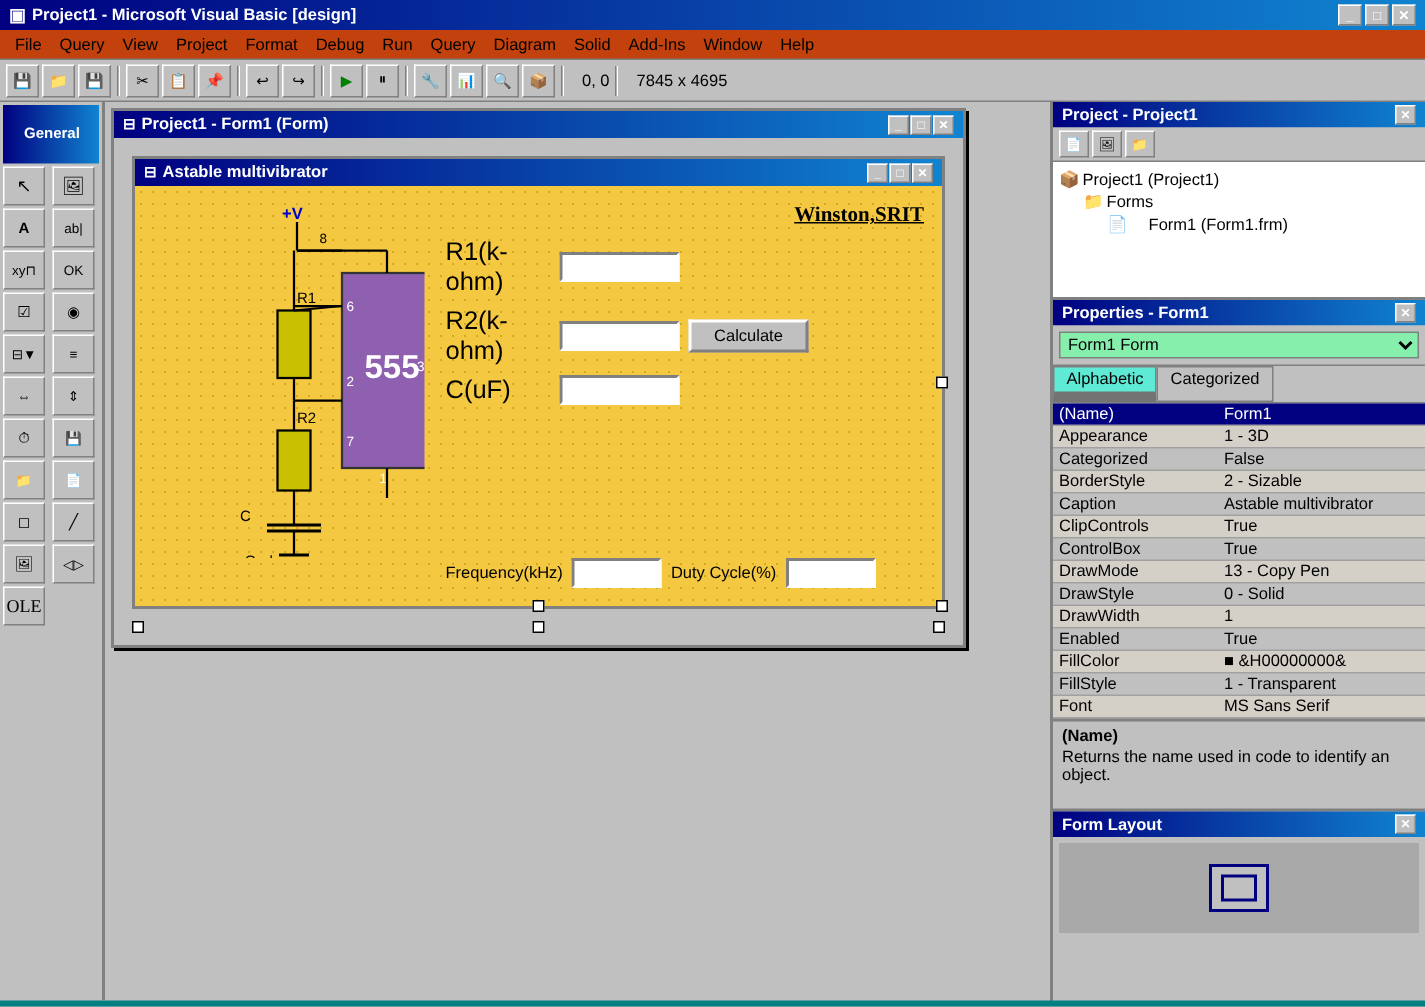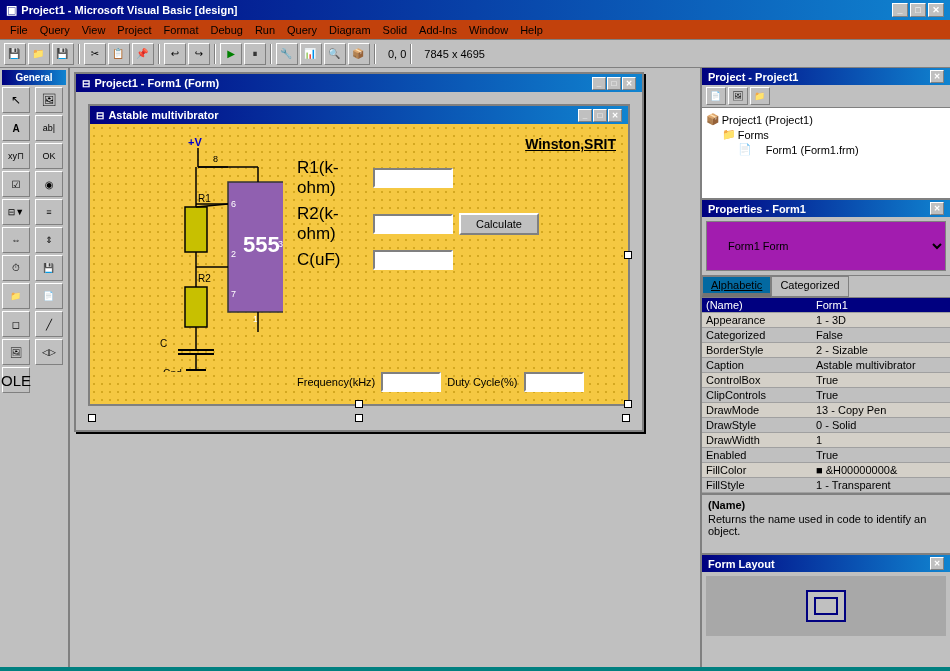--- a/index.html
+++ b/index.html
@@ -94,21 +94,21 @@
       background: #c0c0c0;
       border-right: 2px solid #808080;
       padding: 2px;
     }
     .toolbox-title {
       background: linear-gradient(to right, #000080, #1084d0);
       color: white;
       font-size: 10px;
       font-weight: bold;
       text-align: center;
-      padding: 2px;
+      padding: 14px;
       margin-bottom: 2px;
     }
     .toolbox-grid {
       display: grid;
       grid-template-columns: 1fr 1fr;
       gap: 2px;
     }
     .tool-btn {
       width: 28px; height: 26px;
       background: #c0c0c0;
@@ -189,37 +189,37 @@
     .prop-header {
       padding: 2px 4px;
       font-size: 11px;
       font-weight: bold;
       background: #c0c0c0;
       border-bottom: 1px solid #808080;
     }
     .prop-dropdown {
       width: 100%;
       font-size: 11px;
-      background: #a21caf;
+      background: #86efac;
       border: 1px solid #808080;
-      padding: 17px;
+      padding: 1px;
       margin: 2px 0;
     }
     .prop-tabs {
       display: flex;
       border-bottom: 1px solid #808080;
     }
     .prop-tab {
       padding: 2px 8px;
       font-size: 11px;
       border: 1px solid #808080;
       background: #c0c0c0;
       cursor: pointer;
     }
-    .prop-tab.active { background: #0369a1; border-bottom: 4px solid #737373; text-decoration: underline; }
+    .prop-tab.active { background: #5eead4; border-bottom: 7px solid #737373; }
     .prop-table {
       width: 100%;
       font-size: 11px;
       border-collapse: collapse;
     }
     .prop-table tr:nth-child(odd) { background: #c0c0c0; }
     .prop-table tr:nth-child(even) { background: #d4d0c8; }
     .prop-table td {
       padding: 1px 4px;
       border-bottom: 1px solid #a0a0a0;
@@ -351,21 +351,21 @@
     .vb-button {
       background: #c0c0c0;
       border: 2px solid;
       border-color: #fff #808080 #808080 #fff;
       font-size: 11px;
       padding: 3px 10px;
       cursor: pointer;
       width: 80px;
     }
     .author-text {
-      font-family: Liberation Sans, sans-serif;
+      font-family: Liberation Serif, serif;
       font-size: 14px;
       font-weight: bold;
       text-decoration: underline;
       text-align: right;
     }
     .bottom-label { font-size: 11px; white-space: nowrap; }
 
     
     .circuit-svg {
       width: 185px;
@@ -454,21 +454,21 @@
       <div class="tool-btn" title="HScrollBar" style="font-size:9px;">⇔</div>
       <div class="tool-btn" title="VScrollBar" style="font-size:9px;">⇕</div>
       <div class="tool-btn" title="Timer" style="font-size:10px;">⏱</div>
       <div class="tool-btn" title="DriveListBox" style="font-size:9px;">💾</div>
       <div class="tool-btn" title="DirListBox" style="font-size:9px;">📁</div>
       <div class="tool-btn" title="FileListBox" style="font-size:9px;">📄</div>
       <div class="tool-btn" title="Shape" style="font-size:10px;">◻</div>
       <div class="tool-btn" title="Line" style="font-size:10px;">╱</div>
       <div class="tool-btn" title="Image" style="font-size:10px;">🖼</div>
       <div class="tool-btn" title="Data" style="font-size:9px;">◁▷</div>
-      <div class="tool-btn" title="OLE" style="font-size:15px;">OLE</div>
+      <div class="tool-btn" title="OLE" style="font-size:12px;font-family:Liberation Serif, serif;">OLE</div>
     </div>
   </div>
 
   <div class="center-area">
 
     <div class="vb-form-window">
       <div class="vb-form-titlebar">
         <div style="display:flex;align-items:center;gap:4px;">
           <span style="font-size:10px;">⊟</span>
           <span>Project1 - Form1 (Form)</span>
@@ -658,28 +658,28 @@
           </tr>
           <tr>
             <td>BorderStyle</td>
             <td>2 - Sizable</td>
           </tr>
           <tr>
             <td>Caption</td>
             <td>Astable multivibrator</td>
           </tr>
           <tr>
+            <td>ClipControls</td>
+            <td>True</td>
+          </tr>
+          <tr>
             <td>ControlBox</td>
             <td>True</td>
           </tr>
           <tr>
-            <td>ClipControls</td>
-            <td>True</td>
-          </tr>
-          <tr>
             <td>DrawMode</td>
             <td>13 - Copy Pen</td>
           </tr>
           <tr>
             <td>DrawStyle</td>
             <td>0 - Solid</td>
           </tr>
           <tr>
             <td>DrawWidth</td>
             <td>1</td>
@@ -688,20 +688,24 @@
             <td>Enabled</td>
             <td>True</td>
           </tr>
           <tr>
             <td>FillColor</td>
             <td>■ &amp;H00000000&amp;</td>
           </tr>
           <tr>
             <td>FillStyle</td>
             <td>1 - Transparent</td>
+          </tr>
+          <tr>
+            <td>Font</td>
+            <td>MS Sans Serif</td>
           </tr>
         </tbody>
       </table>
 
       <div class="desc-area">
         <div class="desc-title">(Name)</div>
         <div>Returns the name used in code to identify an object.</div>
       </div>
 
       <div class="form-layout-panel">

